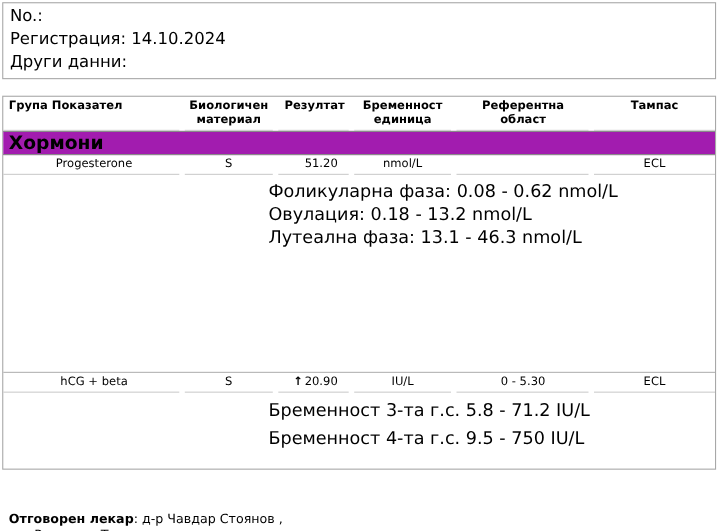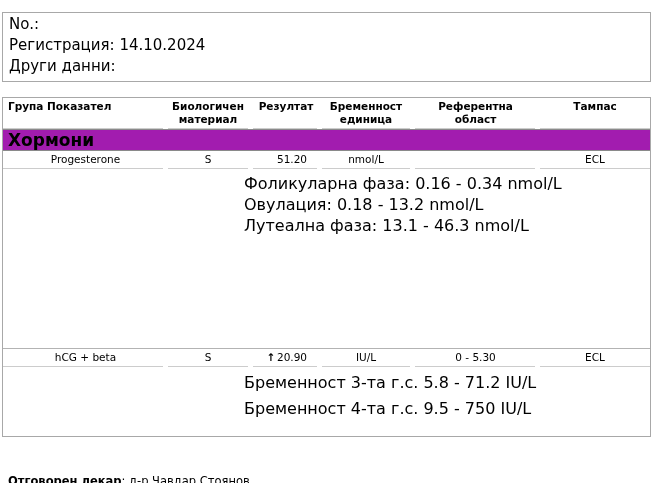--- a/index.html
+++ b/index.html
@@ -3,21 +3,21 @@
 <meta charset="utf-8">
 <style>
   html, body { margin: 0; padding: 0; }
   body {
     width: 653px; height: 483px; overflow: hidden;
     background: #ffffff; color: #000;
     font-family: "DejaVu Sans", sans-serif;
   }
   
   .info-box {
-    margin: 12px 2px 0 2px;
+    margin: 2px 2px 0 2px;
     border: 1px solid #a8a8a8;
     padding: 1px 6px 4px 6px;
     font-size: 15px; line-height: 21px;
   }
   
   .rtable {
     margin: 15px 2px 0 2px;
     border: 1px solid #a8a8a8;
   }
   .trow {
@@ -87,21 +87,21 @@
     <div class="trow body-row">
       <div class="cell c1">Progesterone</div>
       <div class="cell c2">S</div>
       <div class="cell c3"><span class="flag"></span><span>51.20</span></div>
       <div class="cell c4">nmol/L</div>
       <div class="cell c5"></div>
       <div class="cell c6">ECL</div>
     </div>
 
     <div class="ref-notes">
-      <div>Фоликуларна фаза: 0.16 - 0.34 nmol/L</div>
+      <div>Фоликуларна фаза: 0.08 - 0.62 nmol/L</div>
       <div>Овулация: 0.18 - 13.2 nmol/L</div>
       <div>Лутеална фаза: 13.1 - 46.3 nmol/L</div>
     </div>
 
     <div class="spacer"></div>
     <div class="hr"></div>
 
     <div class="trow body-row">
       <div class="cell c1">hCG + beta</div>
       <div class="cell c2">S</div>

